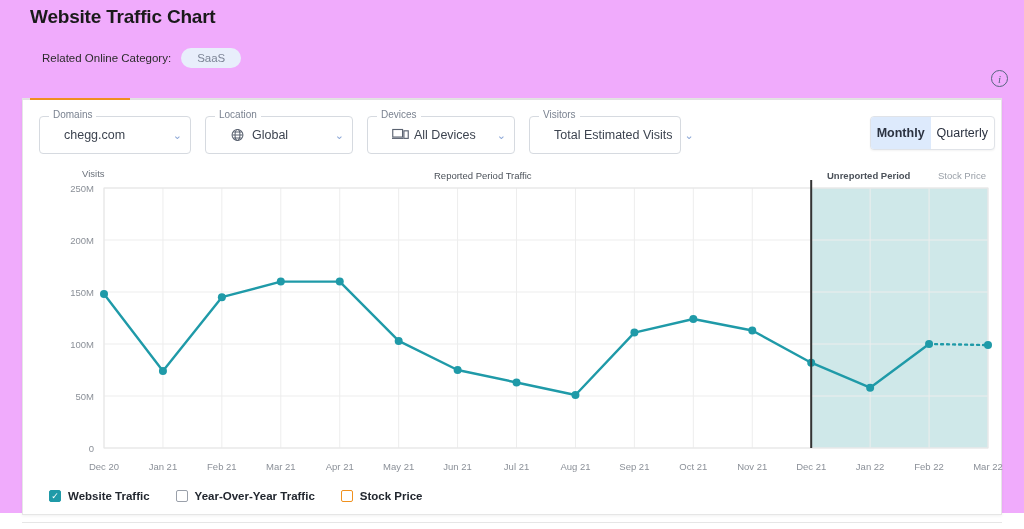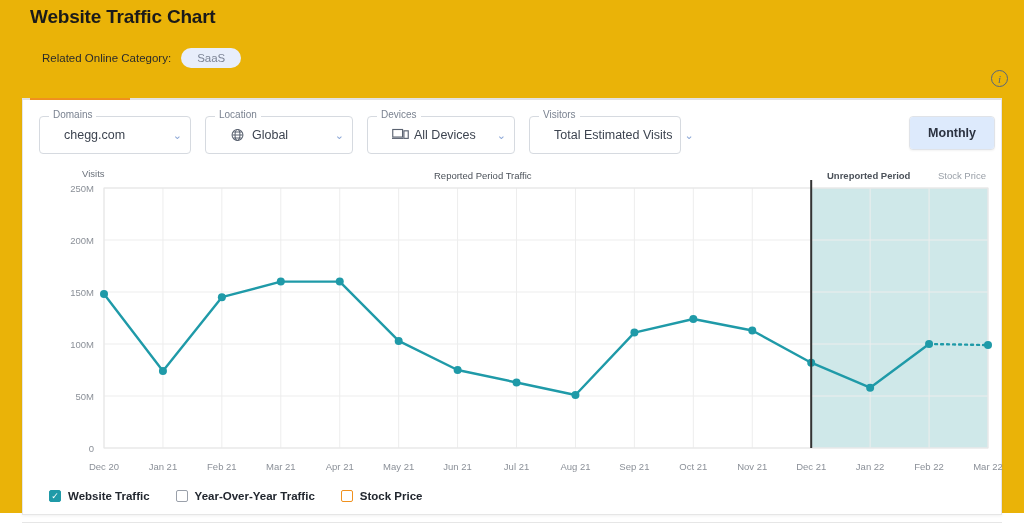--- a/index.html
+++ b/index.html
@@ -3,21 +3,21 @@
 <meta charset="utf-8">
 <style>
   * { box-sizing: border-box; }
   html, body {
     margin: 0; padding: 0;
     width: 1024px; height: 529px;
     background: #ffffff;
     font-family: "Liberation Sans", sans-serif;
     overflow: hidden;
   }
-  #root { position: relative; width: 1024px; height: 513px; background: #eab308; }
+  #root { position: relative; width: 1024px; height: 513px; background: #f0abfc; }
 
   
   .page-title {
     position: absolute; left: 30px; top: 6px;
     font-size: 19px; font-weight: bold; color: #1a1a1a;
     letter-spacing: -0.2px;
   }
   .cat-row {
     position: absolute; left: 30px; top: 48px;
     display: flex; align-items: center; gap: 10px;
@@ -85,21 +85,21 @@
   .globe-ic, .dev-ic { width: 15px; height: 13px; flex: none; color:#5a6270; }
 
   
   .period-toggle {
     position: absolute; right: 6px; top: 16px;
     display: flex; background: #fff; border: 1px solid #e0e3e8;
     border-radius: 4px; overflow: hidden; height: 34px;
     box-shadow: 0 1px 2px rgba(0,0,0,0.05);
   }
   .period-toggle div {
-    padding: 0 18px; display: flex; align-items: center;
+    padding: 0 6px; display: flex; align-items: center;
     font-size: 12.5px; color: #2b3240; cursor: pointer;
   }
   .period-toggle .sel { background: #ddeafc; font-weight: bold; }
 
   
   .chart-wrap { position: absolute; left: 11px; top: 62px; width: 980px; height: 348px; }
   .cap { position: absolute; font-size: 9.5px; color: #6c727c; white-space: nowrap; }
   .cap.visits   { left: 48px;  top: 6px; }
   .cap.reported { left: 360px; top: 8px; font-weight: normal; color:#4b5159;margin-left:40px; }
   .cap.unrep    { left: 793px; top: 8px; font-weight: bold; color:#4b5159; }
@@ -190,20 +190,21 @@
         <span class="legend">Visitors</span>
         <span class="val">
             <span>Total Estimated Visits</span>
           </span>
         <span class="chev">⌄</span>
       </div>
     </div>
 
     <div class="period-toggle">
       <div class="sel">Monthly</div>
+      <div>Quarterly</div>
     </div>
 
     <div class="chart-wrap">
       <span class="cap visits">Visits</span>
       <span class="cap reported">Reported Period Traffic</span>
       <span class="cap unrep">Unreported Period</span>
       <span class="cap stock">Stock Price</span>
 
       <svg class="plot" id="plot" width="980" height="348">
           <rect x="777.1999999999999" y="26" width="176.80000000000007" height="260" fill="#cfe8e9"></rect>

